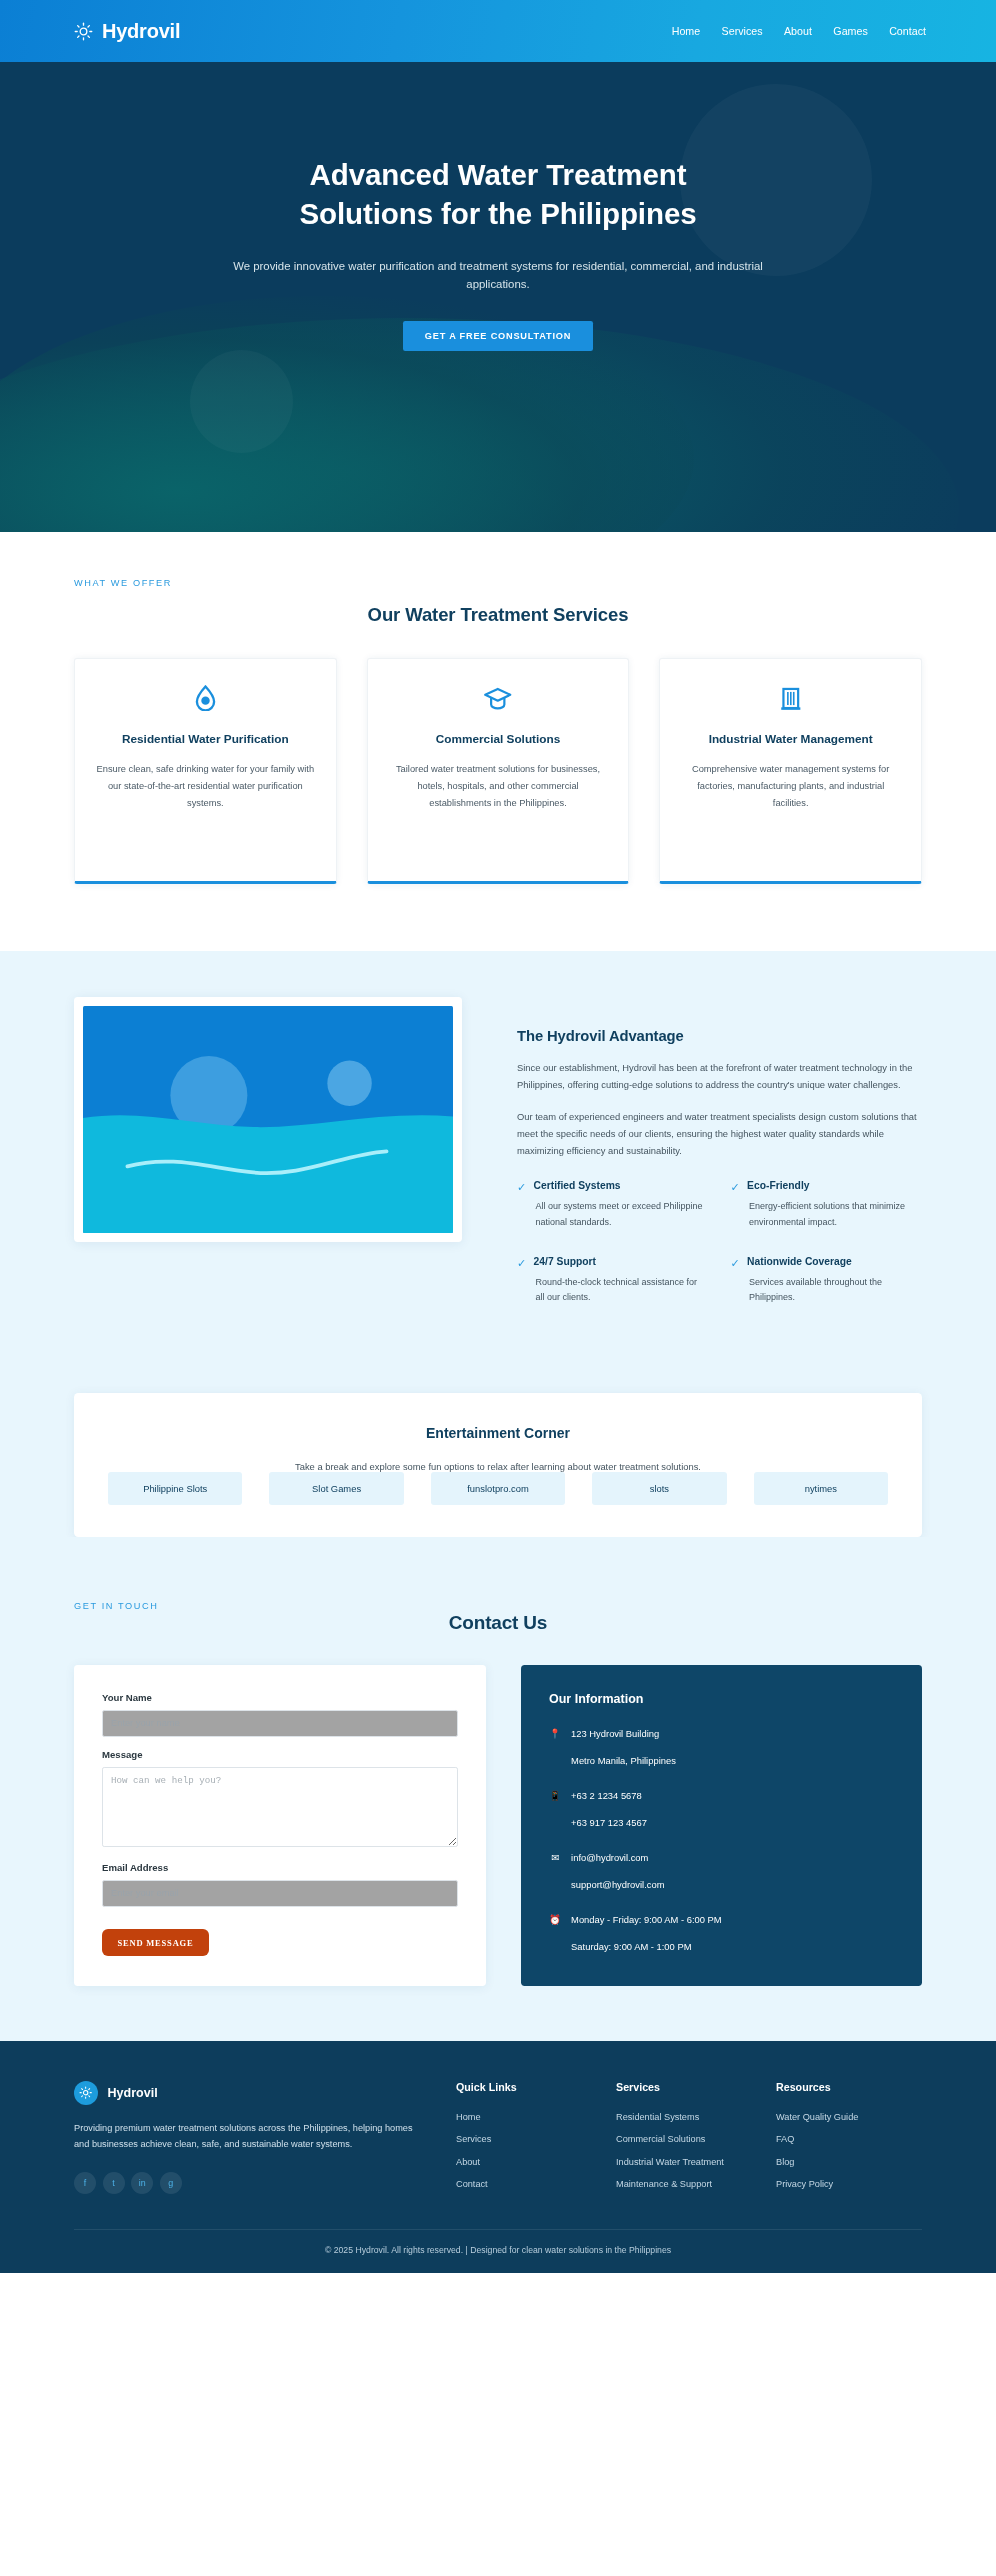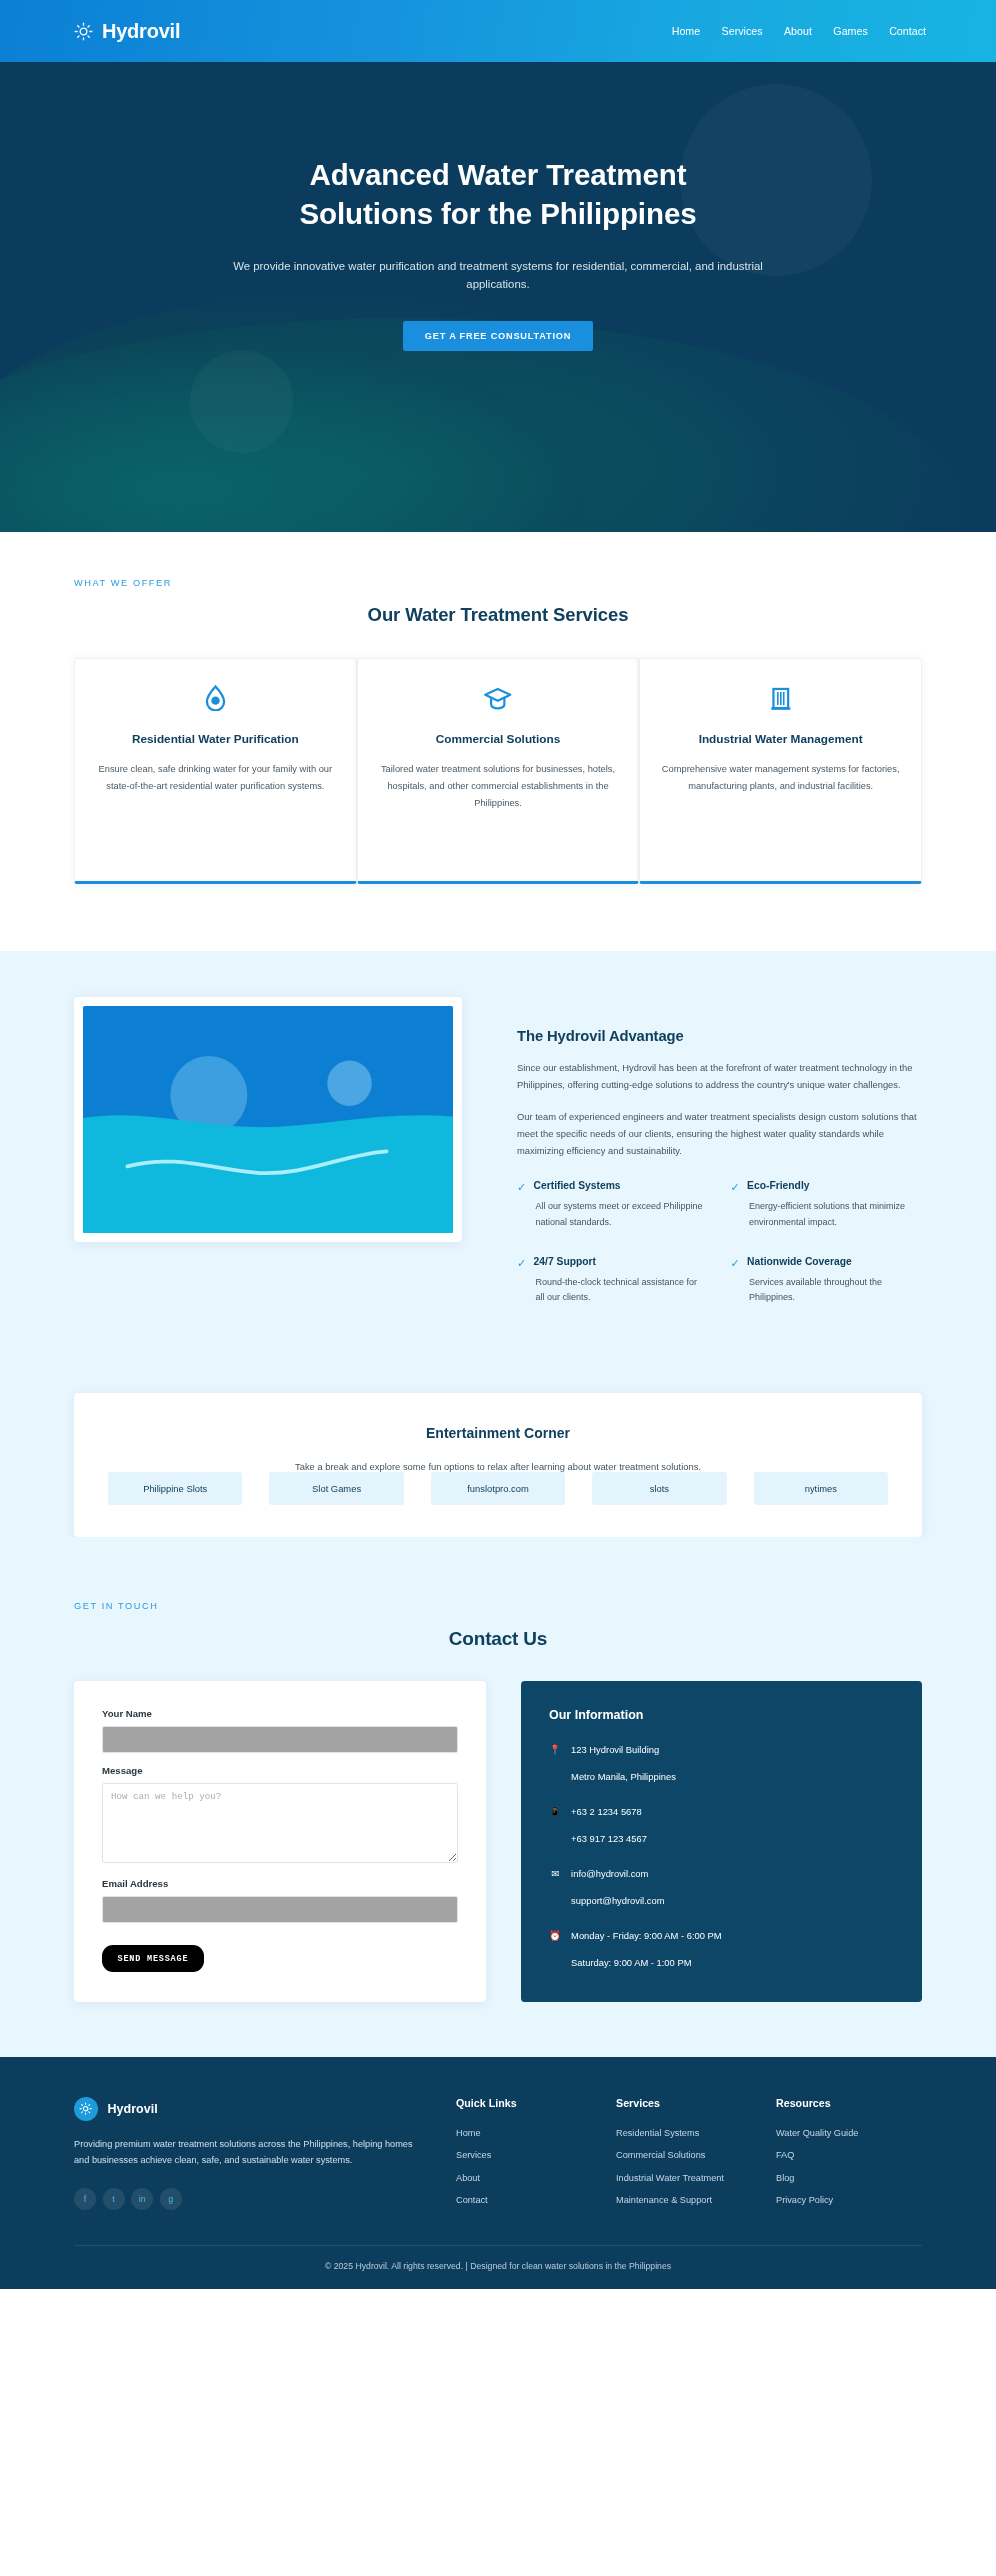--- a/index.html
+++ b/index.html
@@ -127,21 +127,21 @@
   .section-title {
     text-align: center;
     color: #10405f;
     font-size: 18.5px;
     font-weight: bold;
     margin-top: 16px;
     letter-spacing: -0.1px;
   }
   .cards {
     display: flex;
-    gap: 0;
+    gap: 30px;
     margin-top: 32px;
   }
   .card {
     flex: 1;
     background: #ffffff;
     border: 0.7px solid #eef2f5;
     border-bottom: 3px solid #1a8fdd;
     border-radius: 3px;
     box-shadow: 0 0.7px 7.4px rgba(20,70,110,0.07);
     padding: 22px 19px 20.7px 19px;
@@ -241,21 +241,21 @@
   
   .contact {
     background: #e8f6fd;
     padding: 64px 74px 0 74px;
   }
   .contact-title {
     text-align: center;
     color: #10405f;
     font-size: 19px;
     font-weight: bold;
-    margin-top: 17px;
+    margin-top: 1px;
     letter-spacing: -0.2px;
   }
   .contact-grid {
     margin-top: 31px;
     display: flex;
     gap: 35px;
     align-items: stretch;
     padding-bottom: 55px;
   }
   .form-card {
@@ -293,25 +293,25 @@
     padding: 7.4px 8px;
     font-family: "Liberation Mono", monospace;
     font-size: 9.2px;
     color: #2b3840;
     resize: vertical;
     outline: none;
   }
   .field-textarea::placeholder { color: #a7afb5; }
   .send-btn {
     margin-top: 9.6px;
-    background: #000000;
+    background: #c2410c;
     color: #ffffff;
     border: none;
-    border-radius: 11px;
-    font-family: Liberation Mono, monospace;
+    border-radius: 6px;
+    font-family: Liberation Serif, serif;
     font-size: 8.5px;
     font-weight: bold;
     letter-spacing: 0.8px;
     padding: 8.9px 15.5px;
     cursor: pointer;
   }
   .info-card {
     flex: 1;
     background: #0e4668;
     border-radius: 3.7px;

